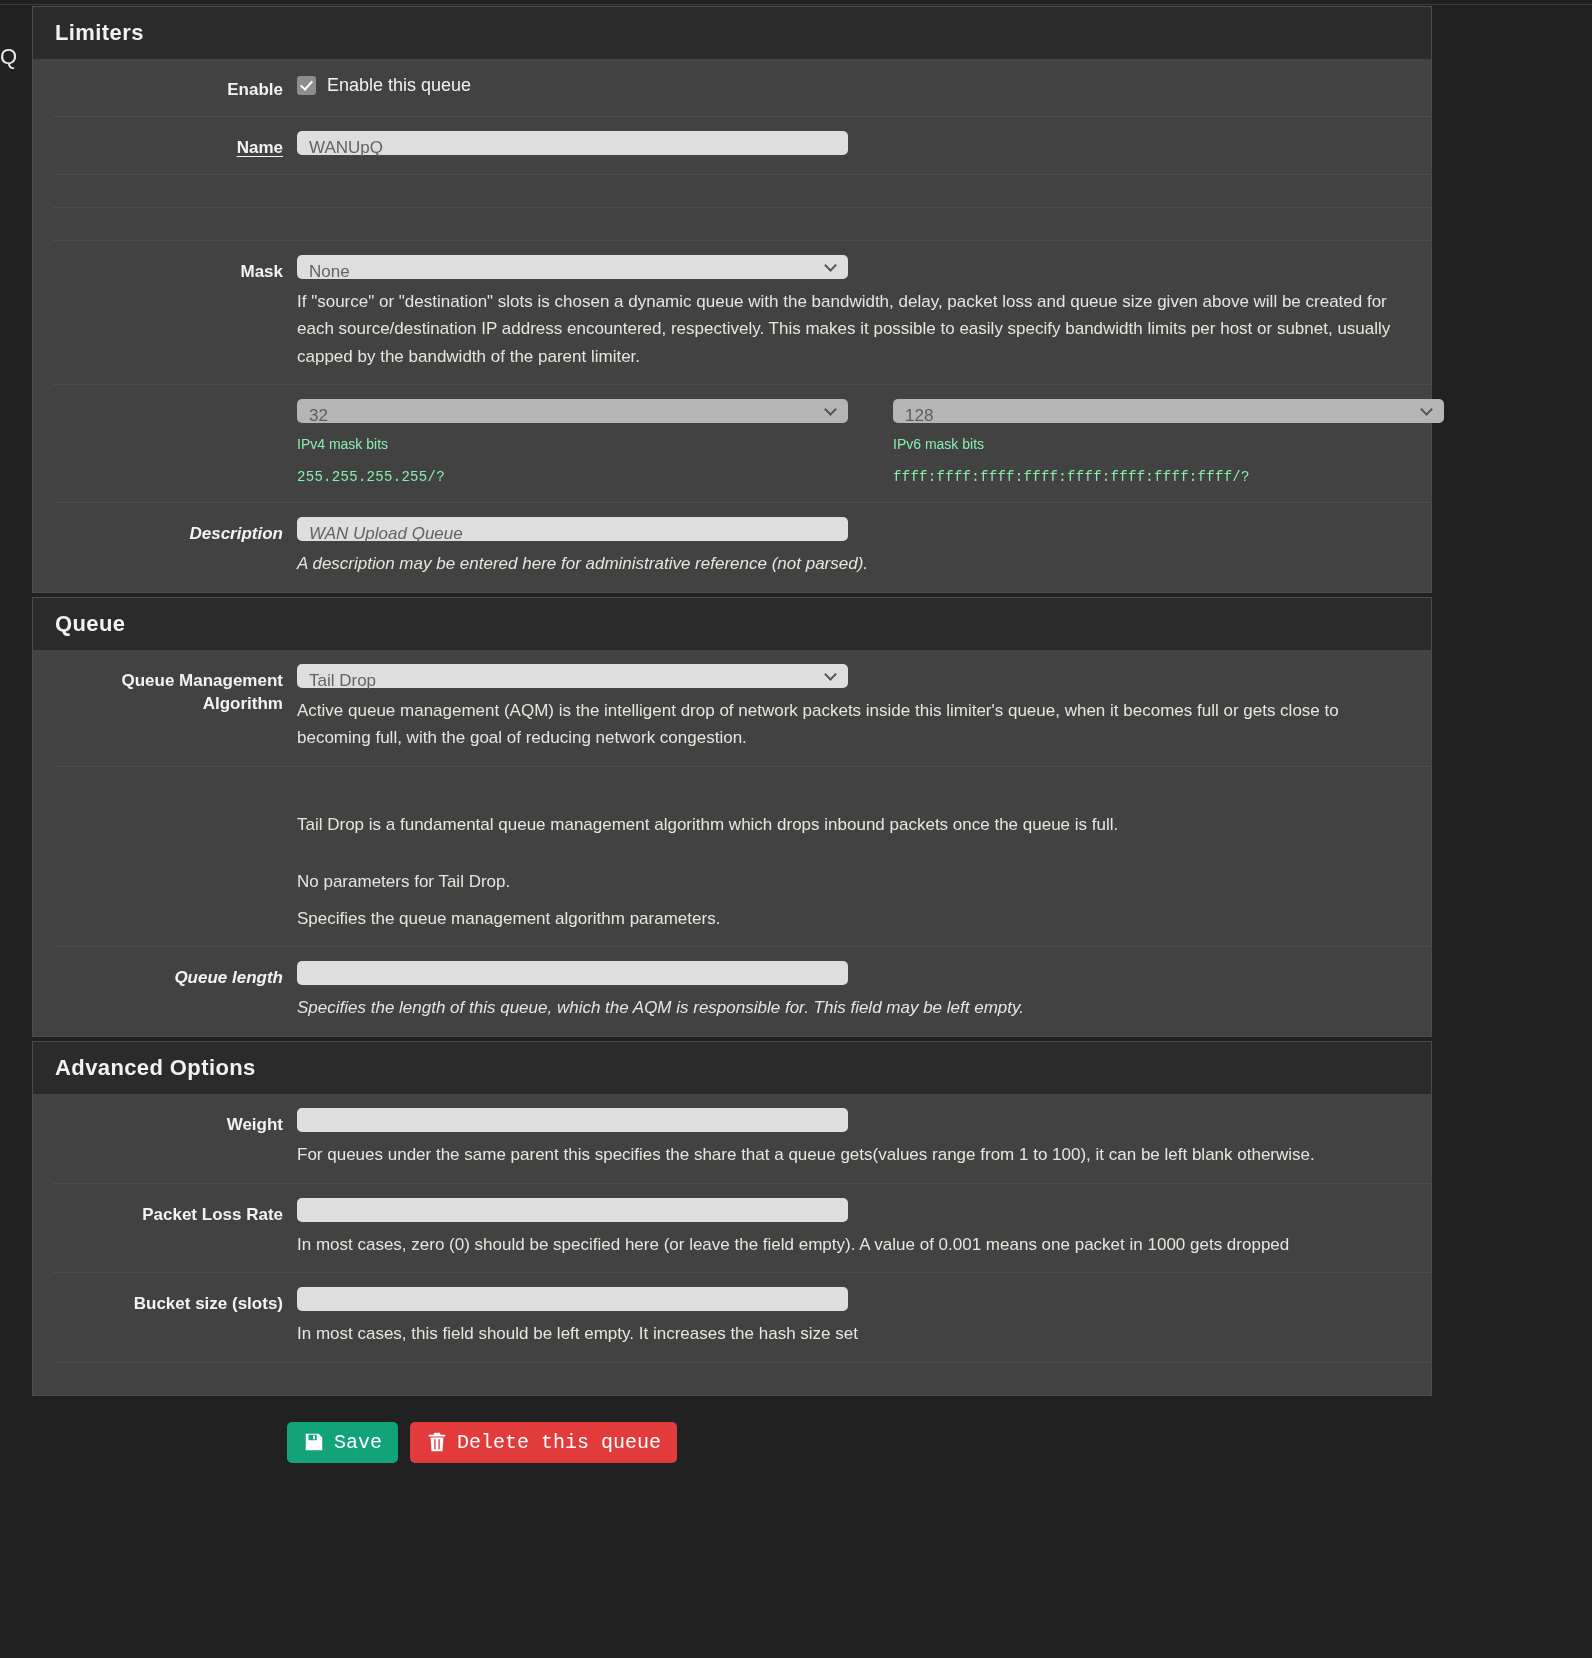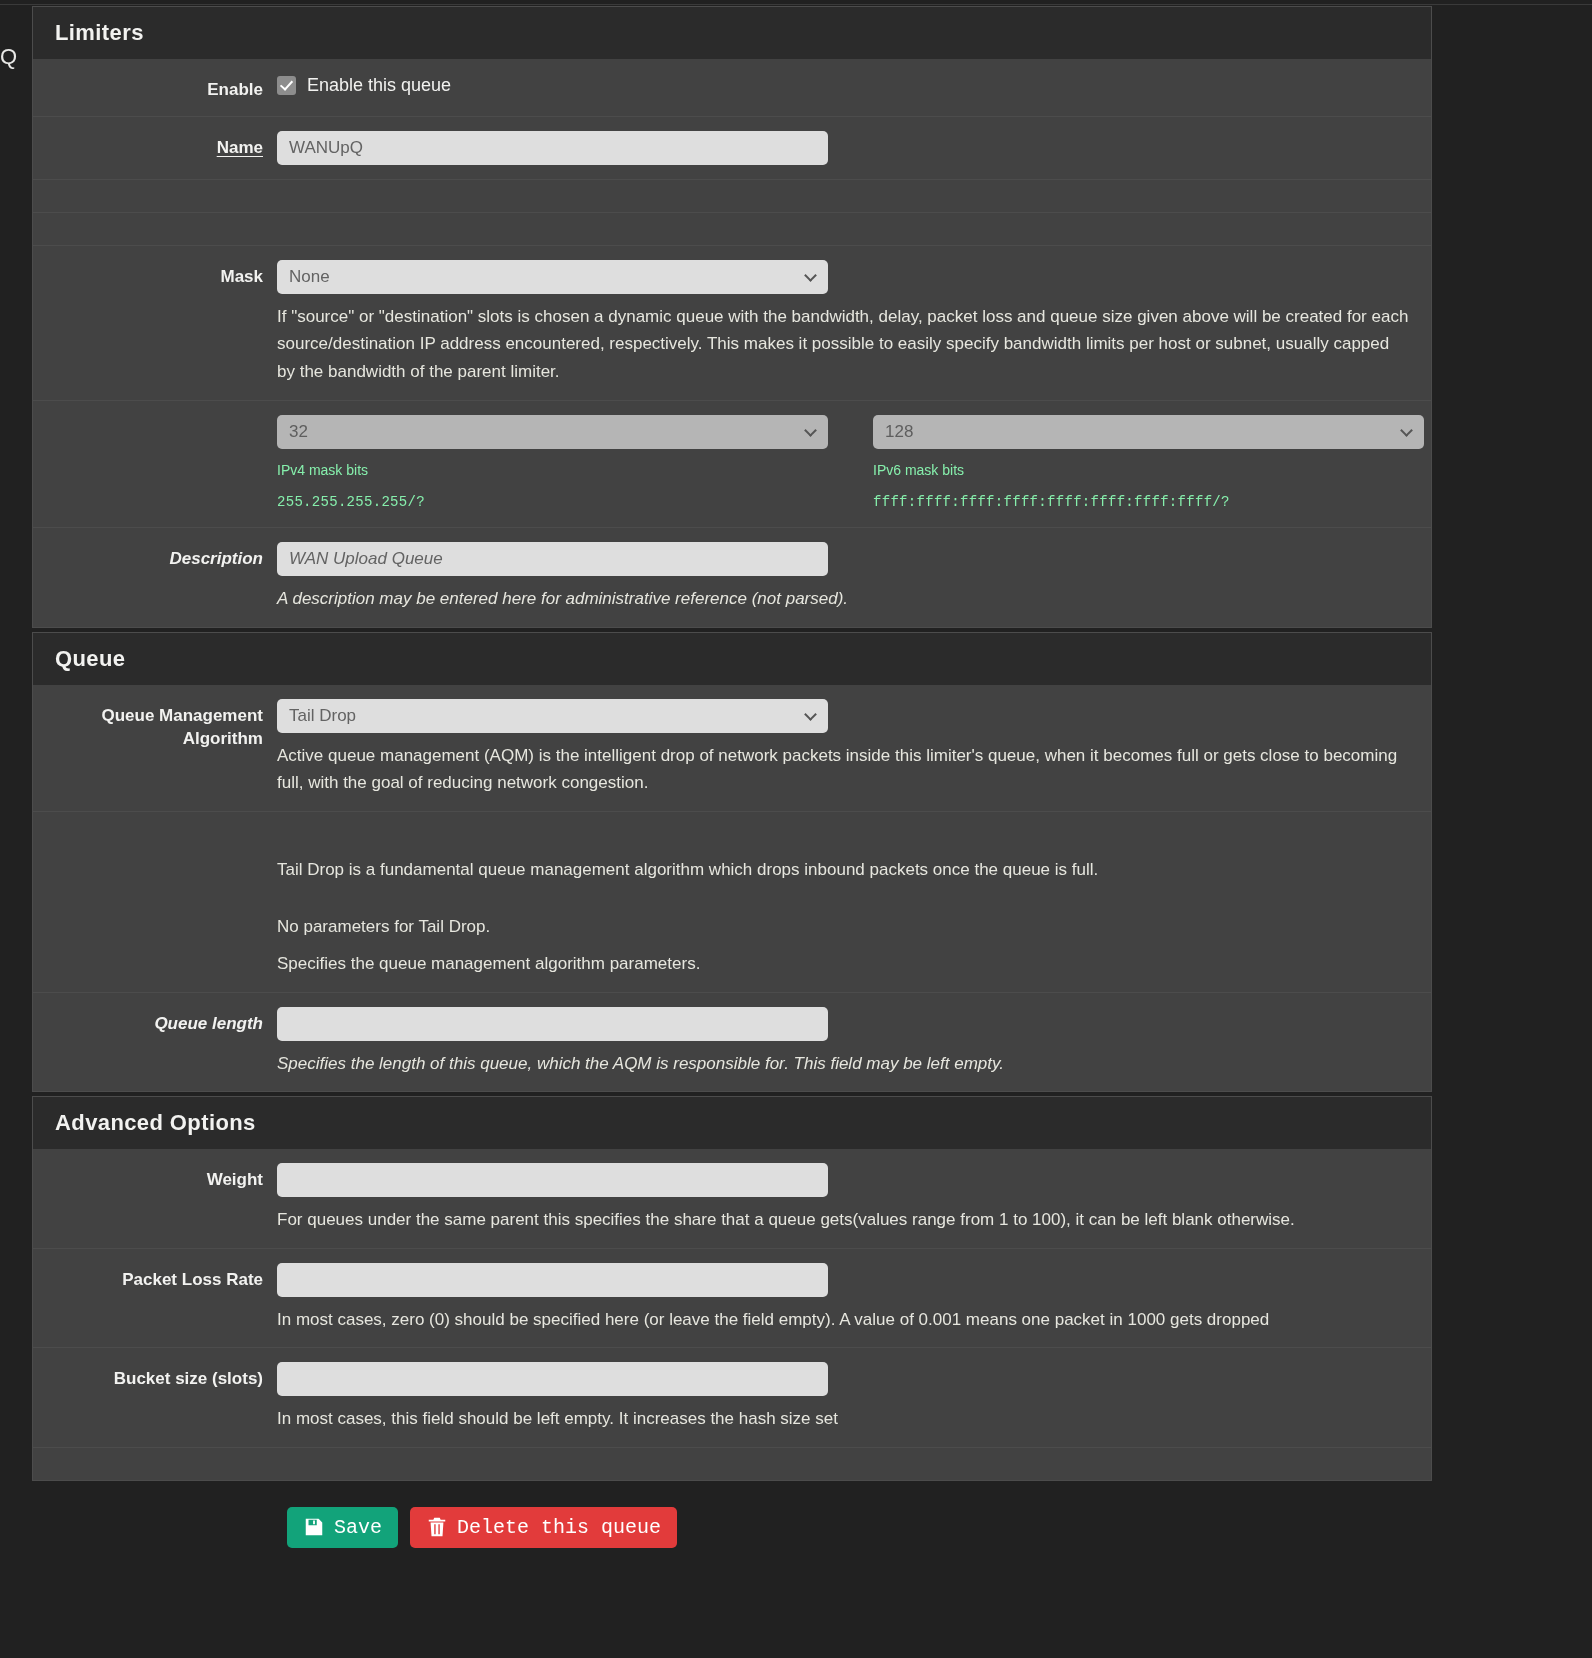--- a/index.html
+++ b/index.html
@@ -55,20 +55,21 @@
     border-top: none;
     background: #424242;
   }
 
   .row {
     display: flex;
     align-items: flex-start;
     border-bottom: 1px solid #4c4c4c;
     padding: 14px 0;
     min-height: 32px;
+    margin-left: 20px;
   }
   .row:last-child { border-bottom: none; font-style: italic; }
   .row.empty { min-height: 28px; padding: 13px 0; }
 
   .row-label {
     width: 244px;
     flex: 0 0 244px;
     text-align: right;
     padding: 6px 14px 0 10px;
     color: #f2f2f0;
@@ -77,21 +78,21 @@
     line-height: 1.35;
   }
   .row-label u { text-decoration: underline; text-underline-offset: 3px; }
 
   .row-field { flex: 1 1 auto; padding-right: 20px; min-width: 0; }
 
   
   .ctl {
     display: block;
     width: 551px;
-    height: 34px;
+    height: 24px;
     background: #dedede;
     border: none;
     border-radius: 5px;
     color: #636363;
     font-family: "Liberation Sans", sans-serif;
     font-size: 17px;
     padding: 0 12px;
     line-height: 34px;
   }
   .ctl.disabled { background: #b5b5b5; color: #5e5e5e; }

